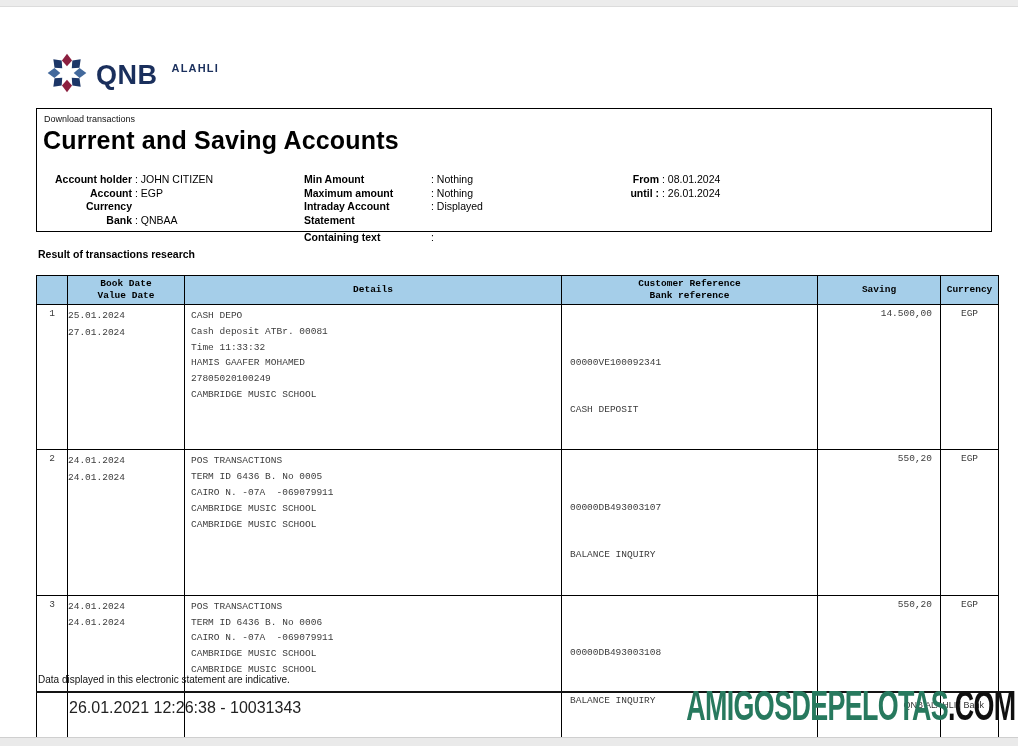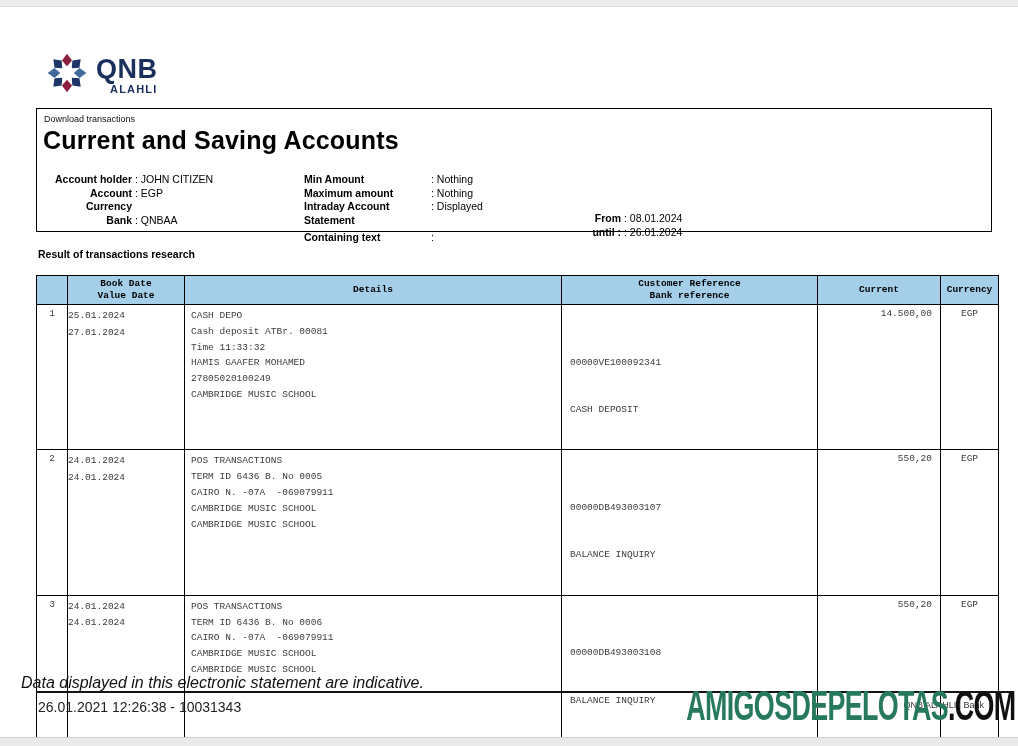--- a/index.html
+++ b/index.html
@@ -3,32 +3,32 @@
 <meta charset="utf-8">
 <style>
   html,body{margin:0;padding:0;background:#ffffff;}
   .page{position:relative;width:1018px;height:746px;background:#ffffff;overflow:hidden;
         font-family:"Liberation Sans", sans-serif;color:#000;}
   .edge-top{position:absolute;top:0;left:0;right:0;height:6px;background:#ececec;border-bottom:1px solid #dcdcdc;}
   .edge-bottom{position:absolute;bottom:0;left:0;right:0;height:8px;background:#eaeaea;border-top:1px solid #cfcfcf;}
 
   
   .logo{position:absolute;left:46px;top:52px;display:flex;align-items:center;gap:8px;}
-  .logo-text{display:flex;flex-direction:column;line-height:1;}
+  .logo-text{display:flex;flex-direction:row;line-height:1;}
   .logo-name{font-size:27px;font-weight:bold;color:#1a2f5c;letter-spacing:0.5px;}
   .logo-sub{font-size:11px;font-weight:bold;color:#1a2f5c;letter-spacing:1.2px;margin-top:1px;margin-left:14px;}
 
   
   .info-box{position:absolute;left:36px;top:108px;width:956px;height:124px;border:1px solid #000;box-sizing:border-box;}
   .section-label{position:absolute;left:7px;top:5px;font-size:9px;color:#111;}
   .box-title{position:absolute;left:6px;top:17px;font-size:25px;font-weight:bold;letter-spacing:0.2px;}
   .info-col{position:absolute;top:64px;font-size:10.5px;}
   .info-col1{left:7px;width:255px;text-align:right;}
   .info-col2{left:267px;width:290px;}
-  .info-col3{left:544px;width:200px;margin-top:39px;}
+  .info-col3{left:582px;width:200px;}
   .info-row{display:flex;line-height:13.5px;}
   .info-row.gap{margin-top:4px;}
   .info-col1 .info-label{width:88px;font-weight:bold;flex:0 0 auto;}
   .info-col2 .info-label{width:124px;font-weight:bold;flex:0 0 auto;}
   .info-col3 .info-label{width:40px;font-weight:bold;text-align:right;flex:0 0 auto;}
   .info-value{margin-left:3px;}
 
   .results-label{position:absolute;left:38px;top:248px;font-size:10.5px;font-weight:bold;}
 
   
@@ -45,23 +45,23 @@
   .tx-table tbody tr:last-child{height:90px;}
   td.c-num{text-align:center;padding-top:3px;}
   td.c-date{padding-top:3px;line-height:16.5px;}
   td.c-details{padding:3px 0 0 6px;line-height:15.8px;white-space:pre;}
   td.c-ref{padding:18px 0 0 8px;line-height:15.8px;white-space:pre;margin-top:44px;}
   td.c-amount{text-align:right;padding:3px 8px 0 0;}
   td.c-curr{text-align:center;padding-top:3px;}
   .mono-line{white-space:pre;}
 
   
-  .footer-note{position:absolute;left:21px;top:674px;font-size:16px;color:#111;font-style:italic;}
+  .footer-note{position:absolute;left:38px;top:674px;font-size:10px;color:#111;}
   .footer-line{position:absolute;left:36px;top:691px;width:976px;height:2px;background:#141414;z-index:1;}
-  .footer-stamp{position:absolute;left:38px;top:699px;font-size:14px;color:#222;z-index:1;}
+  .footer-stamp{position:absolute;left:38px;top:699px;font-size:16px;color:#222;z-index:1;padding-left:31px;}
   .footer-right{position:absolute;right:34px;top:700px;font-size:9px;color:#333;z-index:2;}
   .watermark{position:absolute;right:2px;top:685px;z-index:3;font-weight:bold;font-size:42px;line-height:1;
              letter-spacing:-1px;transform:scaleX(0.64);transform-origin:100% 50%;white-space:nowrap;}
   .wm-green{color:#27795e;}
   .wm-black{color:#101010;}
 </style>
 </head>
 <body>
 
 <div class="page">
@@ -144,21 +144,21 @@
         <th class="col-num"></th>
         <th class="col-date">
           <div>Book Date</div>
           <div>Value Date</div>
         </th>
         <th class="col-details">Details</th>
         <th class="col-ref">
           <div>Customer Reference</div>
           <div>Bank reference</div>
         </th>
-        <th class="col-amount">Current</th>
+        <th class="col-amount">Saving</th>
         <th class="col-curr">Currency</th>
       </tr>
     </thead>
     <tbody>
         <tr>
       <td class="c-num">1</td>
       <td class="c-date">
         <div>25.01.2024</div>
         <div>27.01.2024</div>
       </td>

